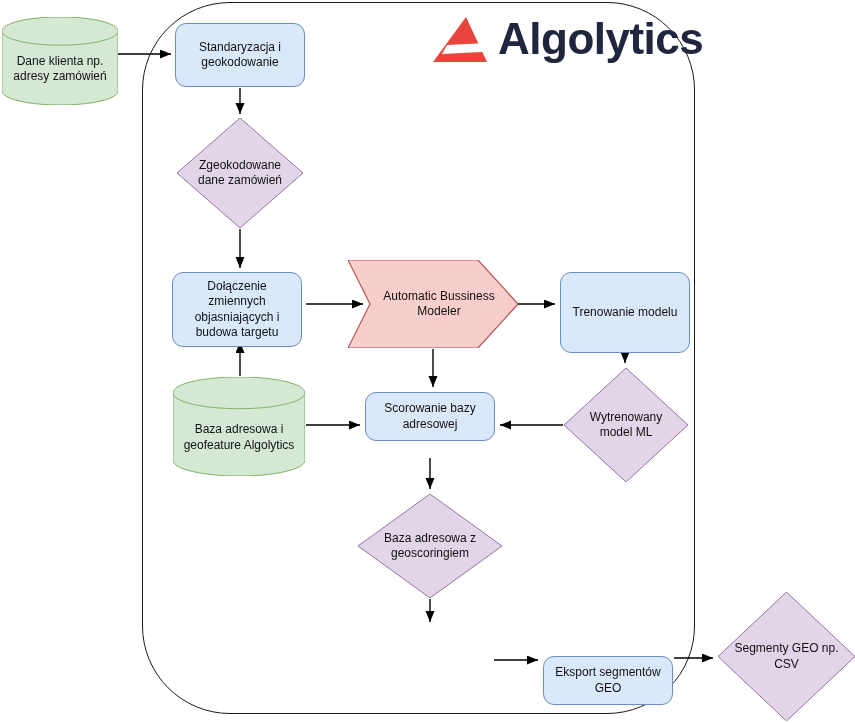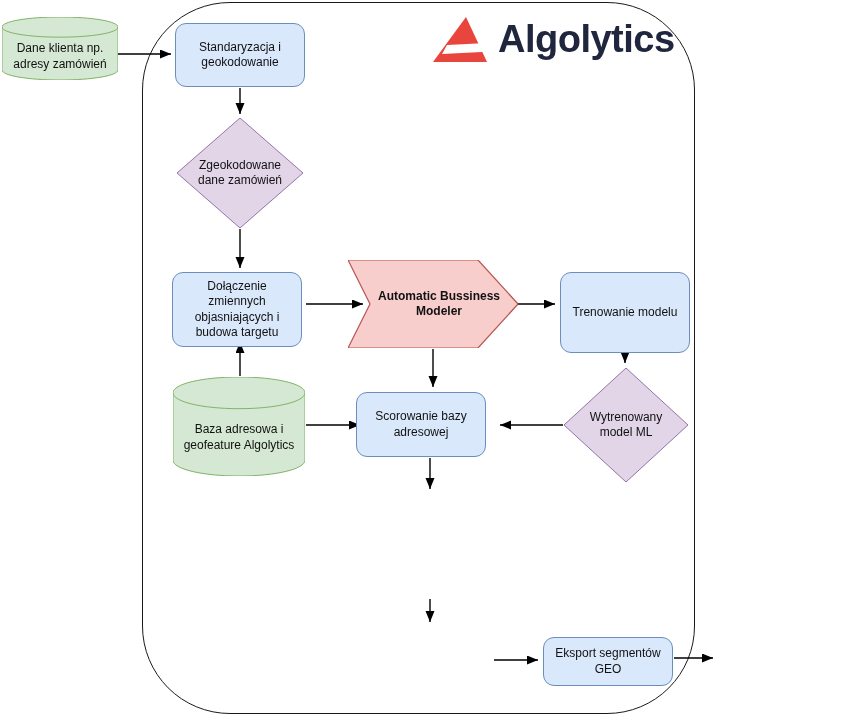--- a/index.html
+++ b/index.html
@@ -39,29 +39,29 @@
     position:absolute;left:0;top:0;width:100%;height:100%;
     z-index:1;
   }
   .proc{
     background:var(--process-fill);
     border:1px solid var(--process-stroke);
     border-radius:11px;
   }
   .cyl1-label{padding-top:16px;}
   .cyl2-label{padding-top:22px;}
-  .chevron-label{padding-left:14px;font-weight:bold;}
+  .chevron-label{padding-left:14px;}
   #logo{
     position:absolute;left:433px;top:16px;height:46px;
     display:flex;align-items:center;gap:11px;
     z-index:3;
   }
   #logo-triangle{width:54px;height:45px;}
   #logo-text{
-    font-size:38px;font-weight:700;letter-spacing:-0.5px;
+    font-size:44px;font-weight:700;letter-spacing:-0.5px;
     color:var(--logo-navy);
     font-family:"Liberation Sans", sans-serif;
   }
 </style>
 </head>
 <body>
 
 <div id="canvas">
 
   <div id="container-border"></div>
@@ -91,21 +91,21 @@
   </svg>
 
   <div id="logo">
     <svg id="logo-triangle" viewBox="0 0 54 45" preserveAspectRatio="none">
       <polygon points="33,0 0,45 54,45" style="fill:var(--logo-red)"></polygon>
       <polygon points="54,26 14,28 9,37 49,35" fill="#ffffff"></polygon>
     </svg>
     <span id="logo-text">Algolytics</span>
   </div>
 
-  <div class="node" style="left:2px;top:17px;width:116px;height:63px;justify-content:center;">
+  <div class="node" style="left:2px;top:17px;width:116px;height:88px;justify-content:center;">
     <svg class="shape-svg" viewBox="0 0 100 100" preserveAspectRatio="none">
       <path d="M0,16 C0,7 22,0 50,0 C78,0 100,7 100,16 L100,84 C100,93 78,100 50,100 C22,100 0,93 0,84 Z" style="fill:var(--data-fill);stroke:var(--data-stroke)" stroke-width="1" vector-effect="non-scaling-stroke"></path>
       <path d="M0,16 C0,25 22,32 50,32 C78,32 100,25 100,16" fill="none" style="stroke:var(--data-stroke)" stroke-width="1" vector-effect="non-scaling-stroke"></path>
     </svg>
     <span class="label cyl1-label">Dane klienta np.
 adresy zamówień</span>
   </div>
 
   <div class="node proc" style="left:175px;top:23px;width:130px;height:64px;">
     <span class="label">Standaryzacja i
@@ -149,26 +149,40 @@
 
   <div class="node" style="left:173px;top:377px;width:132px;height:99px;">
     <svg class="shape-svg" viewBox="0 0 100 100" preserveAspectRatio="none">
       <path d="M0,16 C0,7 22,0 50,0 C78,0 100,7 100,16 L100,84 C100,93 78,100 50,100 C22,100 0,93 0,84 Z" style="fill:var(--data-fill);stroke:var(--data-stroke)" stroke-width="1" vector-effect="non-scaling-stroke"></path>
       <path d="M0,16 C0,25 22,32 50,32 C78,32 100,25 100,16" fill="none" style="stroke:var(--data-stroke)" stroke-width="1" vector-effect="non-scaling-stroke"></path>
     </svg>
     <span class="label cyl2-label">Baza adresowa i
 geofeature Algolytics</span>
   </div>
 
-  <div class="node proc" style="left:356px;top:392px;width:130px;height:65px;text-align:center;">
+  <div class="node proc" style="left:365px;top:392px;width:130px;height:49px;text-align:center;">
     <span class="label">Scorowanie bazy
 adresowej</span>
   </div>
 
+  <div class="node" style="left:358px;top:494px;width:144px;height:104px;">
+    <svg class="shape-svg" viewBox="0 0 100 100" preserveAspectRatio="none">
+      <polygon points="50,0 100,50 50,100 0,50" style="fill:var(--decision-fill);stroke:var(--decision-stroke)" stroke-width="1" vector-effect="non-scaling-stroke"></polygon>
+    </svg>
+    <span class="label">Baza adresowa z
+geoscoringiem</span>
+  </div>
 
 
-  <div class="node proc" style="left:543px;top:637px;width:130px;height:49px;">
+  <div class="node proc" style="left:543px;top:656px;width:130px;height:49px;">
     <span class="label">Eksport segmentów
 GEO</span>
   </div>
 
+  <div class="node" style="left:718px;top:592px;width:137px;height:129px;">
+    <svg class="shape-svg" viewBox="0 0 100 100" preserveAspectRatio="none">
+      <polygon points="50,0 100,50 50,100 0,50" style="fill:var(--decision-fill);stroke:var(--decision-stroke)" stroke-width="1" vector-effect="non-scaling-stroke"></polygon>
+    </svg>
+    <span class="label">Segmenty GEO np.
+CSV</span>
+  </div>
 
 </div>
 
 </body></html>

